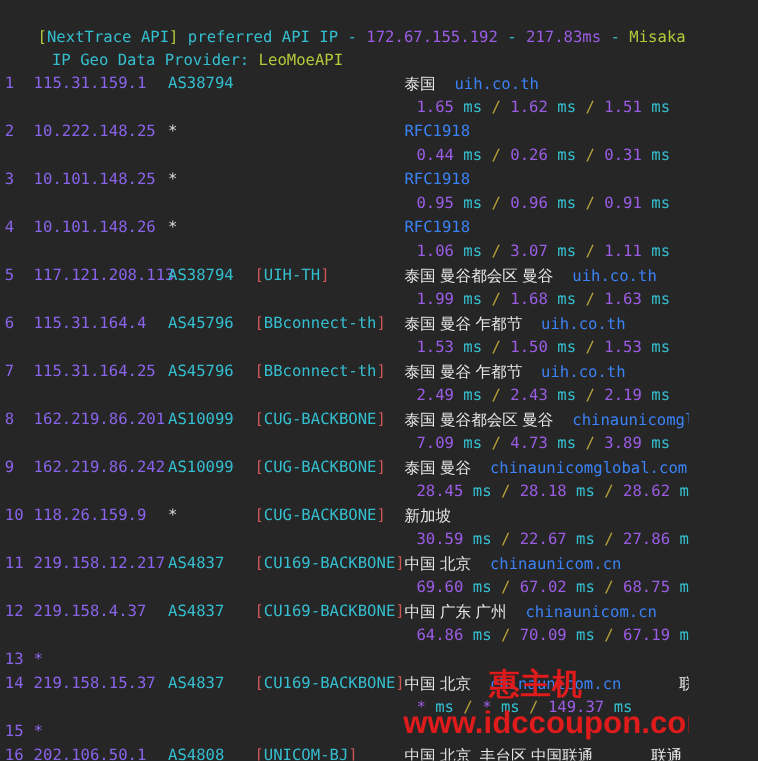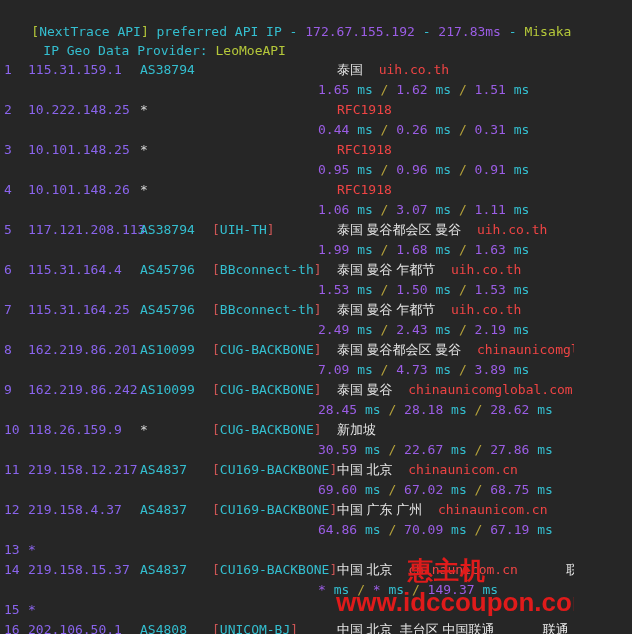--- a/index.html
+++ b/index.html
@@ -35,24 +35,24 @@
   .c-red    { color: #cc5555; }
   .c-white  { color: #d8d8d8; }
   .c-slash  { color: #b5a23a; }
 
   
   .col-idx   { position: absolute; left: 4px;   text-align: left; }
   .col-ip    { position: absolute; left: 28px;  }
   .col-as    { position: absolute; left: 140px; }
   .col-bkt   { position: absolute; left: 212px; }
   .col-geo   { position: absolute; left: 337px; }
-  .col-lat   { position: absolute; left: 318px; }
+  .col-lat   { position: absolute; left: 347px; }
 
   .geo-cn   { color: #e6e6e6; font-family: Liberation Sans, sans-serif; font-size: 13px; }
-  .geo-host { color: #ef4444; }
+  .geo-host { color: #3b82f6; }
   .geo-isp  { color: #f0f0f0; font-family: "DejaVu Sans", sans-serif; padding-left: 20px; }
 
   
   .wm {
     position: absolute;
     color: #e01b1b;
     font-family: Liberation Sans, sans-serif;
     font-weight: bold;
     pointer-events: none;
   }

